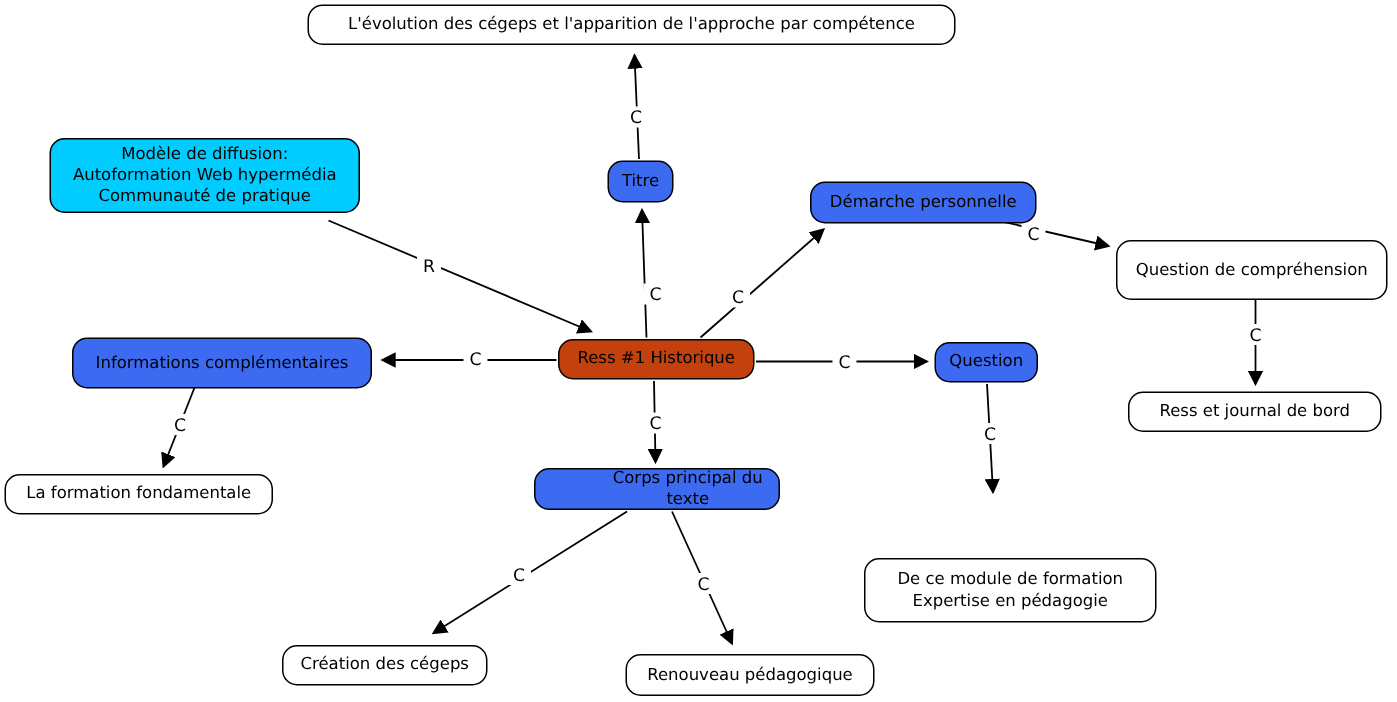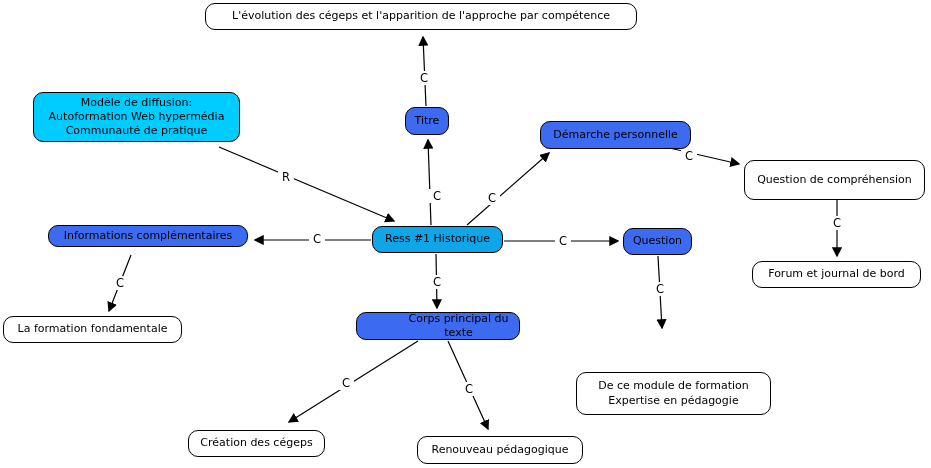--- a/index.html
+++ b/index.html
@@ -21,21 +21,21 @@
     color:#000000;
     border:1.5px solid #000000;
     border-radius:10px;
     white-space:pre-line;
     padding:1px 4px;
     cursor:default;
   }
   .node.white{background:#ffffff;border-width:1.2px;}
   .node.blue{background:#3c6af0;}
   .node.cyan{background:#00ccff;}
-  .node.gray{background:#0ea5e9;}
+  .node.gray{background:#c2410c;}
   .edge-label{
     position:absolute;
     transform:translate(-50%,-50%);
     background:#ffffff;
     padding:0 4px;
     font-size:11.5px;
     color:#000000;
   }
 </style>
 </head>
@@ -78,24 +78,24 @@
       <span class="edge-label" style="left: 437px; top: 282px;">C</span>
       <span class="edge-label" style="left: 346px; top: 383px;">C</span>
       <span class="edge-label" style="left: 469px; top: 389px;">C</span>
       <div class="node white" style="left: 205px; top: 3px; width: 432px; height: 27px;">L'évolution des cégeps et l'apparition de l'approche par compétence</div>
       <div class="node cyan" style="left: 33px; top: 92px; width: 207px; height: 50px;">Modèle de diffusion:
 Autoformation Web hypermédia
 Communauté de pratique</div>
       <div class="node blue" style="left: 405px; top: 107px; width: 44px; height: 28px;">Titre</div>
       <div class="node blue" style="left: 500px; top: 121px; width: 151px; height: 28px; margin-left: 40px;">Démarche personnelle</div>
       <div class="node white" style="left: 744px; top: 160px; width: 181px; height: 40px;">Question de compréhension</div>
-      <div class="node blue" style="left: 48px; top: 225px; width: 200px; height: 22px;">Informations complémentaires</div>
+      <div class="node blue" style="left: 48px; top: 225px; width: 200px; height: 34px;">Informations complémentaires</div>
       <div class="node gray" style="left: 372px; top: 226px; width: 131px; height: 27px;">Ress #1 Historique</div>
       <div class="node blue" style="left: 623px; top: 228px; width: 69px; height: 27px;">Question</div>
-      <div class="node white" style="left: 752px; top: 261px; width: 169px; height: 27px;">Forum et journal de bord</div>
+      <div class="node white" style="left: 752px; top: 261px; width: 169px; height: 27px;">Ress et journal de bord</div>
       <div class="node white" style="left: 3px; top: 316px; width: 179px; height: 27px;">La formation fondamentale</div>
       <div class="node blue" style="left: 356px; top: 312px; width: 164px; height: 28px; padding-left: 45px;">Corps principal du texte</div>
       <div class="node white" style="left: 576px; top: 333px; width: 195px; height: 43px; margin-top: 39px;">De ce module de formation
 Expertise en pédagogie</div>
       <div class="node white" style="left: 188px; top: 430px; width: 137px; height: 27px; text-align: right;">Création des cégeps</div>
       <div class="node white" style="left: 417px; top: 436px; width: 166px; height: 28px; text-align: center;">Renouveau pédagogique</div>
     </div>
 </div>
 
 </body></html>

